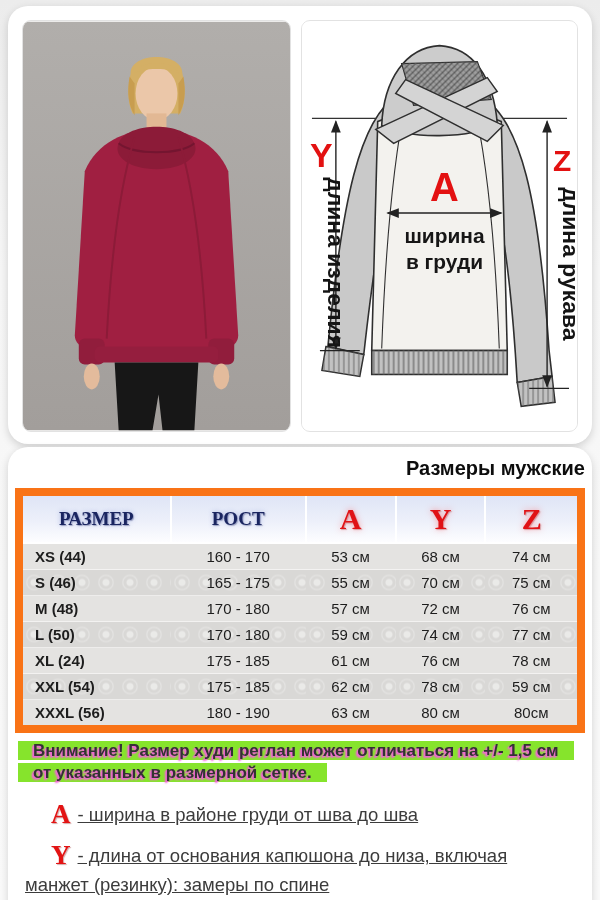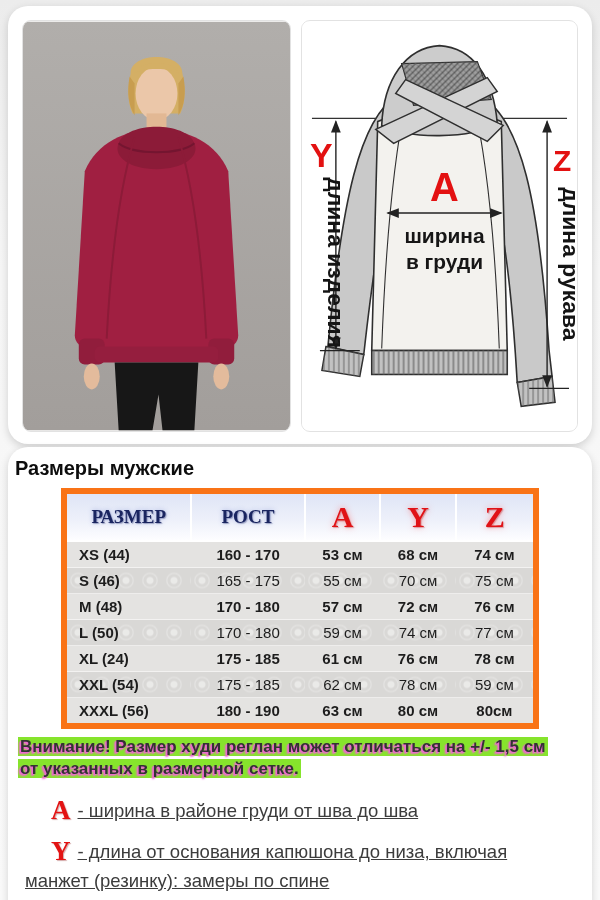--- a/index.html
+++ b/index.html
@@ -13,47 +13,47 @@
     box-shadow:0 3px 9px rgba(0,0,0,.16);
   }
   .top-card{left:8px;top:6px;width:584px;height:438px;display:flex;gap:10px;
     padding:14px 14px;box-sizing:border-box;}
   .panel{border:1px solid #e2e2e2;border-radius:9px;overflow:hidden;background:#fff;}
   .photo-panel{width:268px;height:410px;}
   .diagram-panel{width:276px;height:410px;}
   .photo-panel svg,.diagram-panel svg{display:block;width:100%;height:100%;}
 
   .bottom-card{left:8px;top:447px;width:584px;padding:6px 7px 14px;box-sizing:border-box;}
-  .section-title{margin:4px 0 8px;text-align:left;font-size:20px;font-weight:bold;color:#0d0d0d;}
-
-  table.size-table{width:478px;margin:0 auto;border-collapse:collapse;border:6px solid #f97316;
+  .section-title{margin:4px 0 8px;text-align:right;font-size:20px;font-weight:bold;color:#0d0d0d;}
+
+  table.size-table{width:570px;margin:0 auto;border-collapse:collapse;border:8px solid #f97316;
     table-layout:fixed;}
   .size-table th{
     background:linear-gradient(180deg,#dfe5f6 0%,#edf0fa 55%,#fdfdff 100%);
     height:44px;border-right:2px solid #fff;border-bottom:2px solid #fff;
     font-family:"Liberation Serif",serif;font-weight:bold;vertical-align:middle;
   }
   .size-table th:last-child{border-right:none;}
   .th-navy{font-size:19px;color:#1a2560;text-shadow:0 0 5px rgba(90,110,200,.45),1px 1px 1px rgba(20,30,90,.35);}
   .th-red{font-size:30px;color:#e01216;text-shadow:0 0 6px rgba(255,70,70,.5),1px 1px 1px rgba(150,0,0,.3);}
   .size-table td{height:25px;font-size:15px;color:#1d1d1d;text-align:center;vertical-align:middle;padding:0;margin-top:48px;}
   .size-table td.size-cell{text-align:left;padding-left:12px;font-weight:bold;}
-  tr.r-plain td{background:#e4e3e1;font-weight:bold;}
+  tr.r-plain td{background:#e4e3e1;}
   tr.r-pattern td{
     background-color:#d9d8d6;
     background-image:
       radial-gradient(circle at 11px 12px, rgba(255,255,255,.45) 3px, rgba(255,255,255,0) 4px),
       radial-gradient(circle at 11px 12px, rgba(255,255,255,0) 6px, rgba(255,255,255,.3) 7px, rgba(255,255,255,0) 8.5px);
     background-size:24px 25px;
   }
   .size-table tr td{border-top:1px solid rgba(255,255,255,.55);}
 
   .notice{margin:7px 3px 0;font-size:17px;font-weight:bold;line-height:1.32;}
   .notice span{
-    background:#86e42c;color:#333;padding:0 2px;
+    background:#86e42c;color:#333;padding:0 15px;
     text-shadow:-2px 2px 2px #f463d9, -1px 1px 1px #f463d9;
     -webkit-box-decoration-break:clone;box-decoration-break:clone;
   }
   .legend{margin:12px 10px 0;}
   .legend-item{font-size:18.5px;color:#3c3c3c;line-height:1.28;margin-bottom:7px;text-indent:26px;}
   .legend-item .wrap{text-indent:0;text-decoration:underline;}
   .legend-letter{
     font-family:"Liberation Serif",serif;font-weight:bold;font-size:27px;color:#e31313;
     margin-right:7px;vertical-align:-2px;text-shadow:1px 1px 1px rgba(130,0,0,.35);
   }

